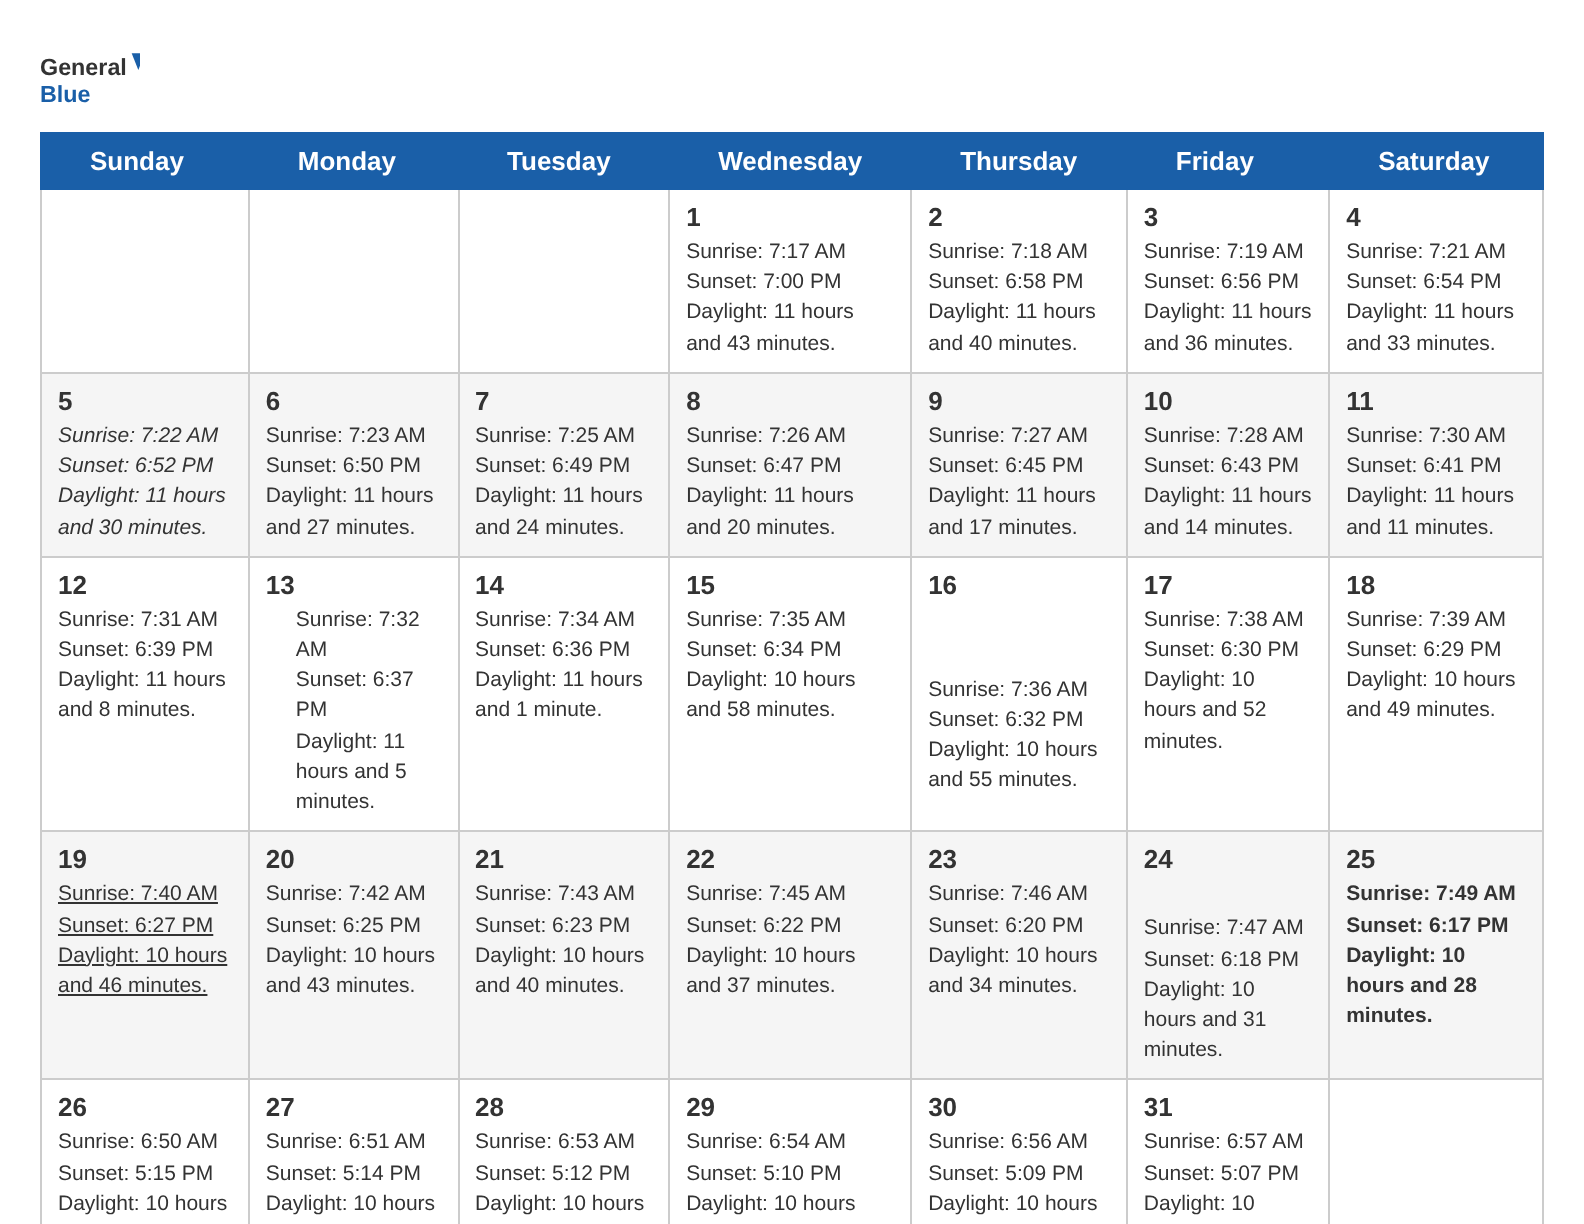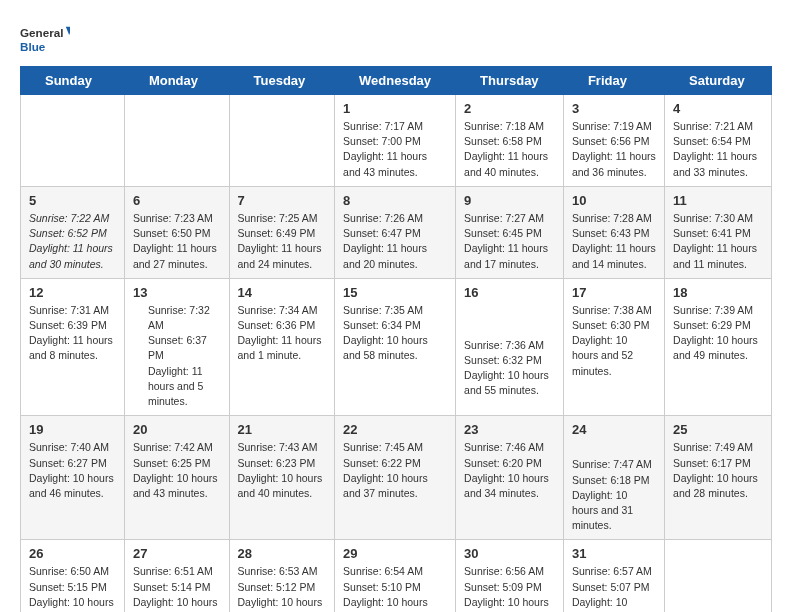--- a/index.html
+++ b/index.html
@@ -217,21 +217,21 @@
         <td>
           <span class="day-number">18</span>
           <div class="day-info" style="white-space: pre-line;">Sunrise: 7:39 AM
 Sunset: 6:29 PM
 Daylight: 10 hours and 49 minutes.</div>
         </td>
       </tr>
       <tr>
         <td>
           <span class="day-number">19</span>
-          <div class="day-info" style="white-space: pre-line;">Sunrise: 7:40 AM
+          <div class="day-info" style="white-space: pre-line; text-decoration: underline;">Sunrise: 7:40 AM
 Sunset: 6:27 PM
 Daylight: 10 hours and 46 minutes.</div>
         </td>
         <td>
           <span class="day-number">20</span>
           <div class="day-info" style="white-space: pre-line;">Sunrise: 7:42 AM
 Sunset: 6:25 PM
 Daylight: 10 hours and 43 minutes.</div>
         </td>
         <td>
@@ -253,21 +253,21 @@
 Daylight: 10 hours and 34 minutes.</div>
         </td>
         <td>
           <span class="day-number">24</span>
           <div class="day-info" style="white-space: pre-line; margin-top: 20px;">Sunrise: 7:47 AM
 Sunset: 6:18 PM
 Daylight: 10 hours and 31 minutes.</div>
         </td>
         <td>
           <span class="day-number">25</span>
-          <div class="day-info" style="white-space: pre-line;">Sunrise: 7:49 AM
+          <div class="day-info" style="white-space: pre-line; font-weight: bold;">Sunrise: 7:49 AM
 Sunset: 6:17 PM
 Daylight: 10 hours and 28 minutes.</div>
         </td>
       </tr>
       <tr>
         <td>
           <span class="day-number">26</span>
           <div class="day-info" style="white-space: pre-line;">Sunrise: 6:50 AM
 Sunset: 5:15 PM
 Daylight: 10 hours and 25 minutes.</div>

